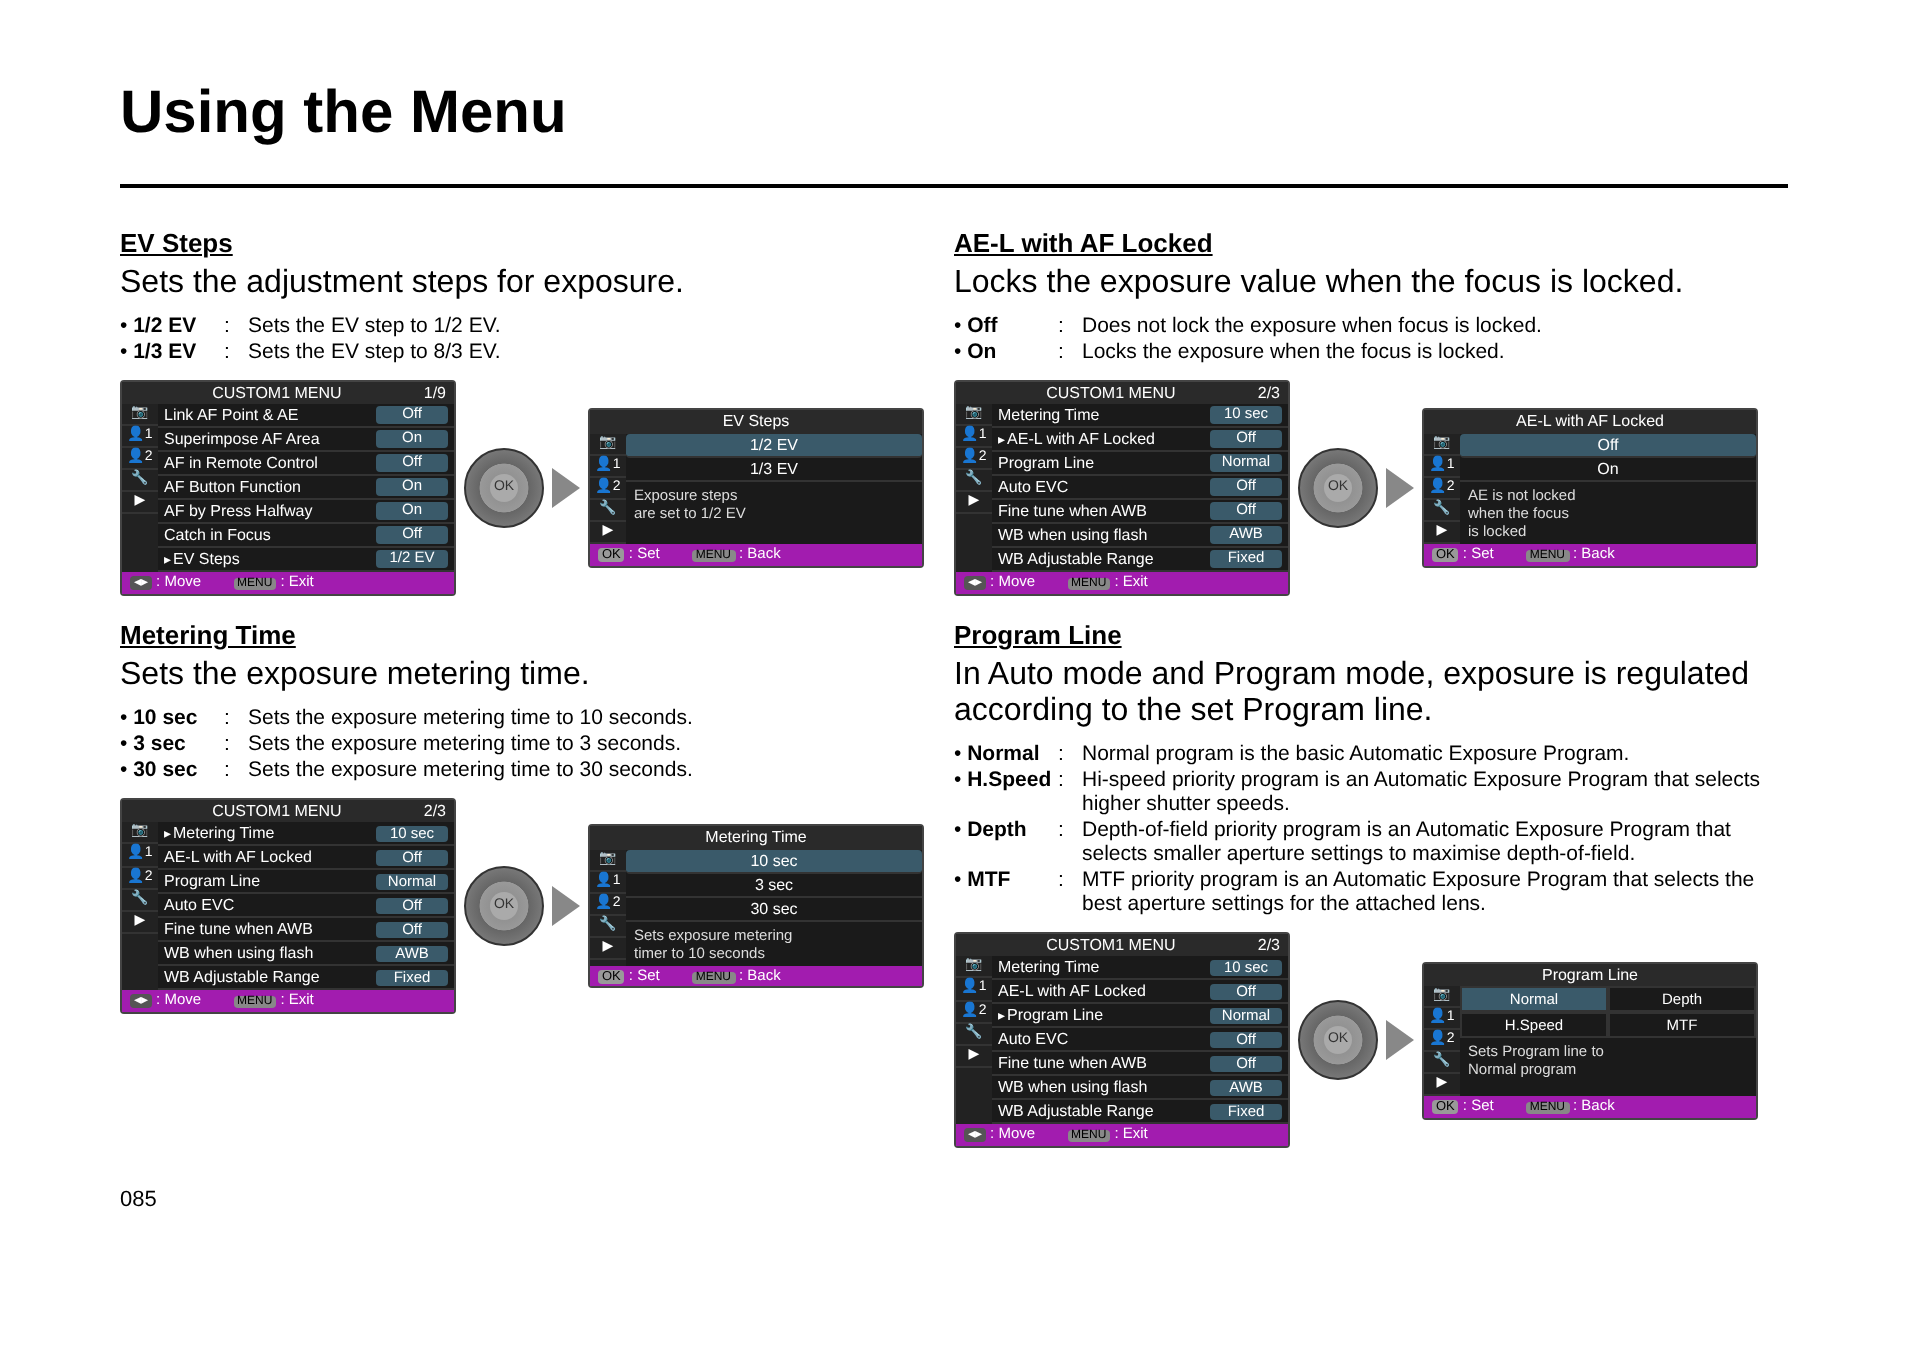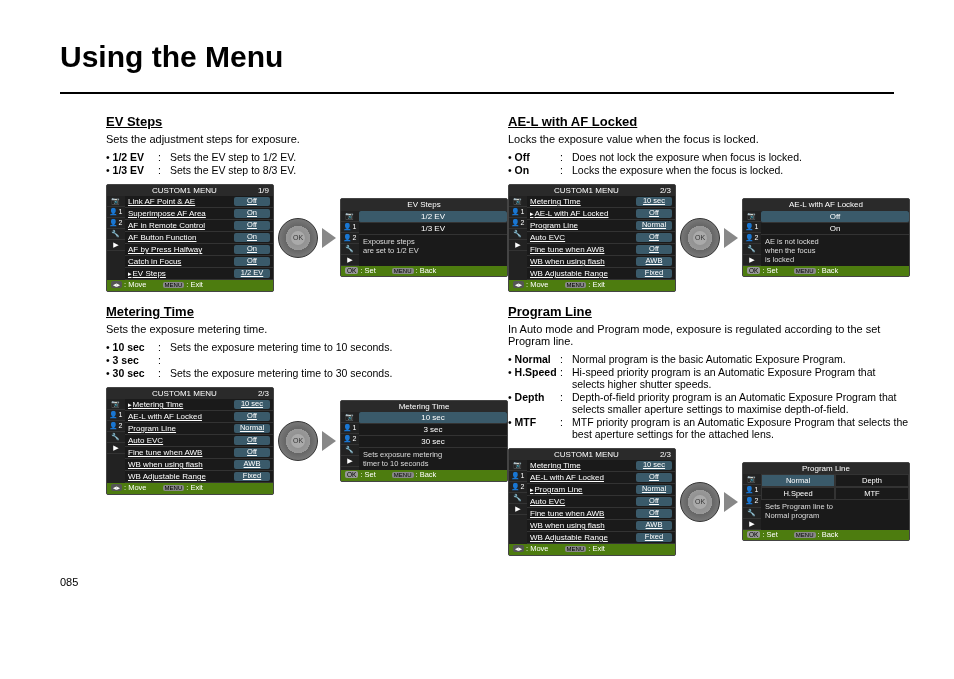--- a/index.html
+++ b/index.html
@@ -15,29 +15,28 @@
 h1 {
   font-size: 30px;
   font-weight: bold;
   margin: 0 0 4px 0;
   border-bottom: 2px solid #000;
   padding-bottom: 18px;
 }
 .cols {
   display: flex;
   margin-top: 14px;
-  margin-left: 46px;
 }
 .col { flex: 1; }
 h3 {
   font-size: 13px;
   text-decoration: underline;
   margin: 6px 0 4px 0;
 }
-p.desc { margin: 2px 0 6px 0; font-size: 11px; }
+p.desc { margin: 2px 0 6px 0; font-size: 16px; }
 ul.bul { margin: 2px 0 8px 0; padding: 0; list-style: none; }
 ul.bul li { margin: 1px 0; font-size: 10.5px; display: flex; }
 ul.bul li .b1 { width: 52px; }
 ul.bul li .b1::before { content: "• "; }
 ul.bul li .colon { width: 12px; }
 ul.bul li .b2 { flex: 1; }
 .screenrow { display: flex; align-items: center; gap: 4px; margin: 4px 0 12px 0; }
 .lcd {
   background: #1a1a1a;
   color: #fff;
@@ -73,34 +72,33 @@
   border-bottom: 1px solid #333;
 }
 .lcd .rows { flex: 1; }
 .lcd .row {
   display: flex;
   justify-content: space-between;
   padding: 0 3px;
   border-bottom: 1px solid #333;
   height: 11px;
   align-items: center;
-  text-decoration: underline;
 }
 .lcd .row .val {
   background: #3a5a6a;
   border-radius: 2px;
   padding: 0 4px;
   font-size: 7.5px;
   min-width: 28px;
   text-align: center;
 }
 .lcd .row.sel { color: #fff; }
 .lcd .row.sel .name::before { content: "▸"; font-size: 7px; margin-right: 1px; }
 .lcd .foot {
-  background: #4d7c0f;
+  background: #a21caf;
   font-size: 7.5px;
   padding: 1px 4px;
   display: flex;
   gap: 16px;
 }
 .lcd .foot .fl::before { content: "◂▸"; background: #555; border-radius: 2px; padding: 0 2px; margin-right: 2px; font-size: 7px; }
 .lcd .foot .fr::before { content: "MENU"; background: #888; color: #000; border-radius: 2px; padding: 0 2px; margin-right: 2px; font-size: 6px; }
 .lcd .foot .fok::before { content: "OK"; background: #999; color: #000; border-radius: 2px; padding: 0 2px; margin-right: 2px; font-size: 6.5px; }
 .lcd .opt { text-align: center; border-bottom: 1px solid #333; height: 11px; line-height: 11px; }
 .lcd .opt.sel { background: #3a5a6a; border-radius: 2px; }
@@ -244,20 +242,21 @@
     <p class="desc">Sets the exposure metering time.</p>
     <ul class="bul" id="bul-met">
         <li>
           <span class="b1"><b>10 sec</b></span>
           <span class="colon">:</span>
           <span class="b2">Sets the exposure metering time to 10 seconds.</span>
         </li>
         <li>
           <span class="b1"><b>3 sec</b></span>
           <span class="colon">:</span>
+          <span class="b2">Sets the exposure metering time to 3 seconds.</span>
         </li>
         <li>
           <span class="b1"><b>30 sec</b></span>
           <span class="colon">:</span>
           <span class="b2">Sets the exposure metering time to 30 seconds.</span>
         </li>
       </ul>
     <div class="screenrow">
       <div class="lcd" id="lcd-met-menu">
     <div class="title">

